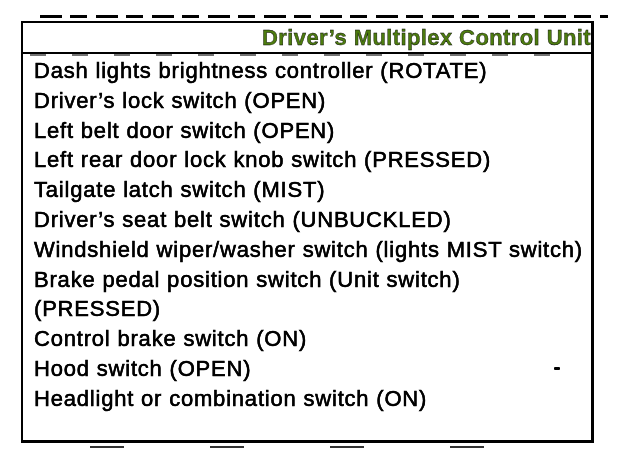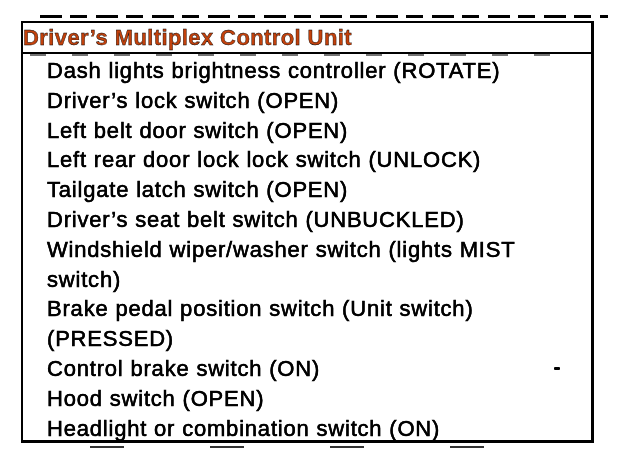--- a/index.html
+++ b/index.html
@@ -26,31 +26,31 @@
     box-sizing: border-box;
     border: 2px solid #000;
     border-right-width: 3px;
     border-bottom-width: 3px;
     background: #ffffff;
   }
   .unit-table-header {
     box-sizing: border-box;
     height: 31px;
     border-bottom: 2px solid #000;
-    text-align: left;
+    text-align: right;
     font-weight: bold;
     font-size: 22px;
     line-height: 29px;
     letter-spacing: 0.4px;
-    color: #c2410c;
+    color: #4d7c0f;
     -webkit-text-stroke: 0.4px #000;
     white-space: nowrap;
   }
   .unit-table-body {
-    padding: 2px 8px 0 24px;
+    padding: 2px 8px 0 11px;
     color: #000;
   }
   .unit-row {
     font-size: 22px;
     line-height: 29.8px;
     letter-spacing: 0.8px;
     color: #000;
     -webkit-text-stroke: 0.5px #000;
     text-shadow: 0 0 0.4px #000;
   }
@@ -97,22 +97,22 @@
 <div class="page">
 
   <div class="scan-line-top"></div>
 
   <div class="unit-table">
     <div class="unit-table-header">Driver’s Multiplex Control Unit</div>
     <div class="unit-table-body">
       <div class="unit-row">Dash lights brightness controller (ROTATE)</div>
       <div class="unit-row">Driver’s lock switch (OPEN)</div>
       <div class="unit-row">Left belt door switch (OPEN)</div>
-      <div class="unit-row">Left rear door lock lock switch (UNLOCK)</div>
-      <div class="unit-row">Tailgate latch switch (OPEN)</div>
+      <div class="unit-row">Left rear door lock knob switch (PRESSED)</div>
+      <div class="unit-row">Tailgate latch switch (MIST)</div>
       <div class="unit-row">Driver’s seat belt switch (UNBUCKLED)</div>
       <div class="unit-row">Windshield wiper/washer switch (lights MIST switch)</div>
       <div class="unit-row">Brake pedal position switch (Unit switch) (PRESSED)</div>
       <div class="unit-row">Control brake switch (ON)</div>
       <div class="unit-row">Hood switch (OPEN)</div>
       <div class="unit-row">Headlight or combination switch (ON)</div>
     </div>
   </div>
 
   <div class="scan-line-header"></div>

